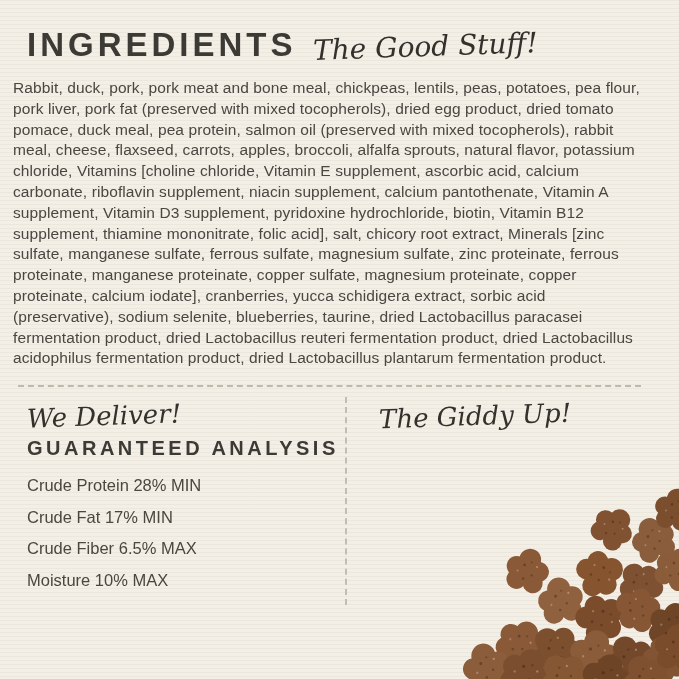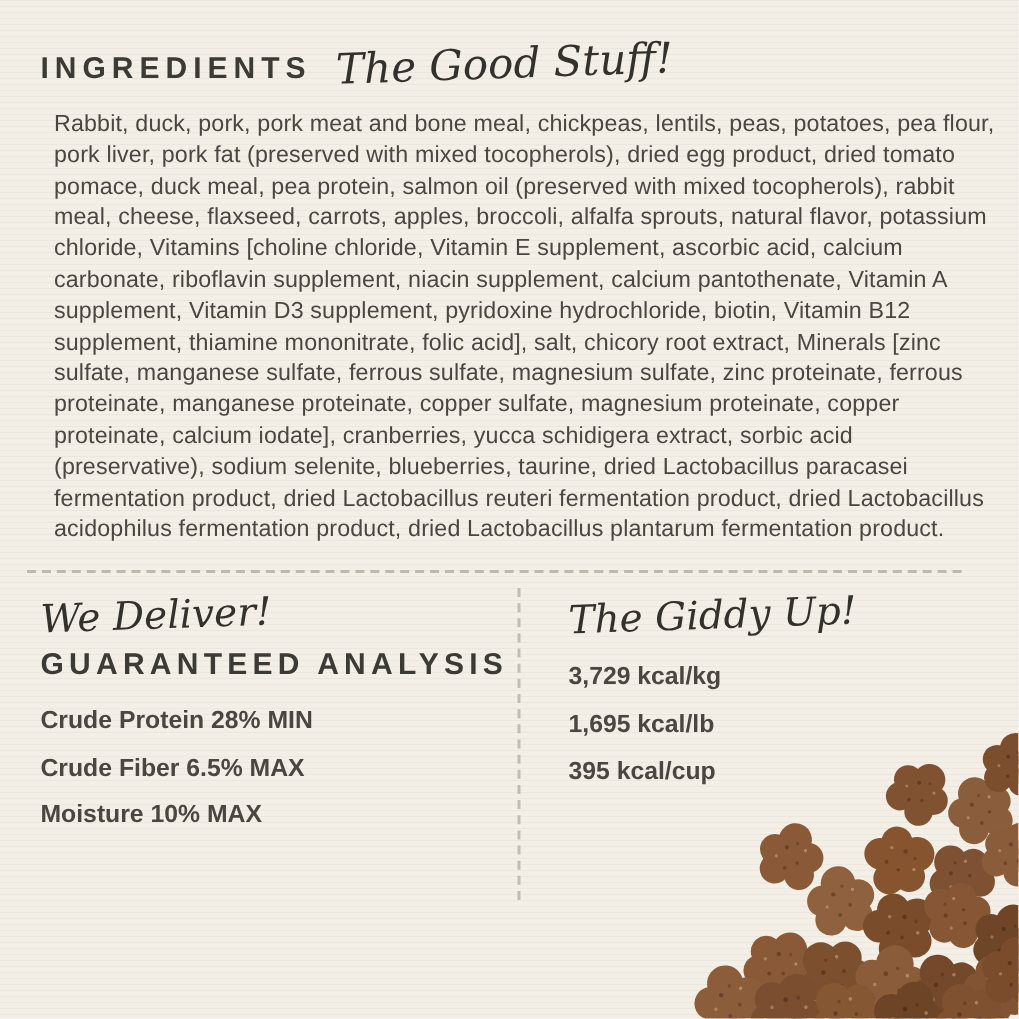--- a/index.html
+++ b/index.html
@@ -15,37 +15,37 @@
     overflow:hidden;
     font-family:"Liberation Sans", sans-serif;
     color:#474440;
   }
   .header{
     display:flex;align-items:baseline;
     padding:26px 26px 0 27px;
   }
   .title{
     margin:0;
-    font-size:20px;font-weight:700;
+    font-size:33px;font-weight:700;
     letter-spacing:4px;
     color:#3c3a35;
   }
   .script{
     font-family:"DejaVu Serif", serif;
     font-style:italic;
     color:#33312c;
     display:inline-block;
     transform:rotate(-2deg);
   }
   .header .script{
     font-size:28px;
     margin-left:16px;
   }
   .ingredients{
-    margin:14px 22px 0 36px;
+    margin:14px 22px 0 13px;
     width:630px;
     font-size:15.5px;
     line-height:20.8px;
     letter-spacing:0.1px;
     color:#4a4640;
   }
   .hr-dash{
     margin:16px 38px 0 18px;
     border-top:2px dashed #bdb9ad;
     height:0;
@@ -70,21 +70,20 @@
     letter-spacing:3.5px;
     color:#3c3a35;
     white-space:nowrap;
     text-align:center;
   }
   ul.facts{
     list-style:none;
     margin:16px 0 0 0;padding:0;
     font-size:16.5px;
     color:#4a4640;
-    font-weight:bold;
   }
   ul.facts li{
     line-height:19px;
     margin-bottom:12.5px;
     white-space:nowrap;
   }
   .kibble{
     position:absolute;
     right:0;bottom:0;
     width:272px;height:202px;
@@ -104,34 +103,30 @@
 
   <div class="hr-dash"></div>
 
   <div class="columns">
 
     <section class="col col-left">
       <span class="script">We Deliver!</span>
       <h2 class="section-title">GUARANTEED ANALYSIS</h2>
       <ul class="facts">
         <li>Crude Protein 28% MIN</li>
+        <li>Crude Fat 17% MIN</li>
         <li>Crude Fiber 6.5% MAX</li>
         <li>Moisture 10% MAX</li>
       </ul>
     </section>
 
     <div class="v-dash"></div>
 
     <section class="col col-right">
       <span class="script">The Giddy Up!</span>
-      <ul class="facts">
-        <li>3,729 kcal/kg</li>
-        <li>1,695 kcal/lb</li>
-        <li>395 kcal/cup</li>
-      </ul>
     </section>
 
   </div>
 
   <svg class="kibble" viewBox="0 0 272 202" xmlns="http://www.w3.org/2000/svg" aria-hidden="true">
     <defs>
       <g id="kib">
         <circle cx="0" cy="-12" r="10.5"></circle>
         <circle cx="11" cy="-3" r="9.5"></circle>
         <circle cx="8" cy="9" r="9.5"></circle>

